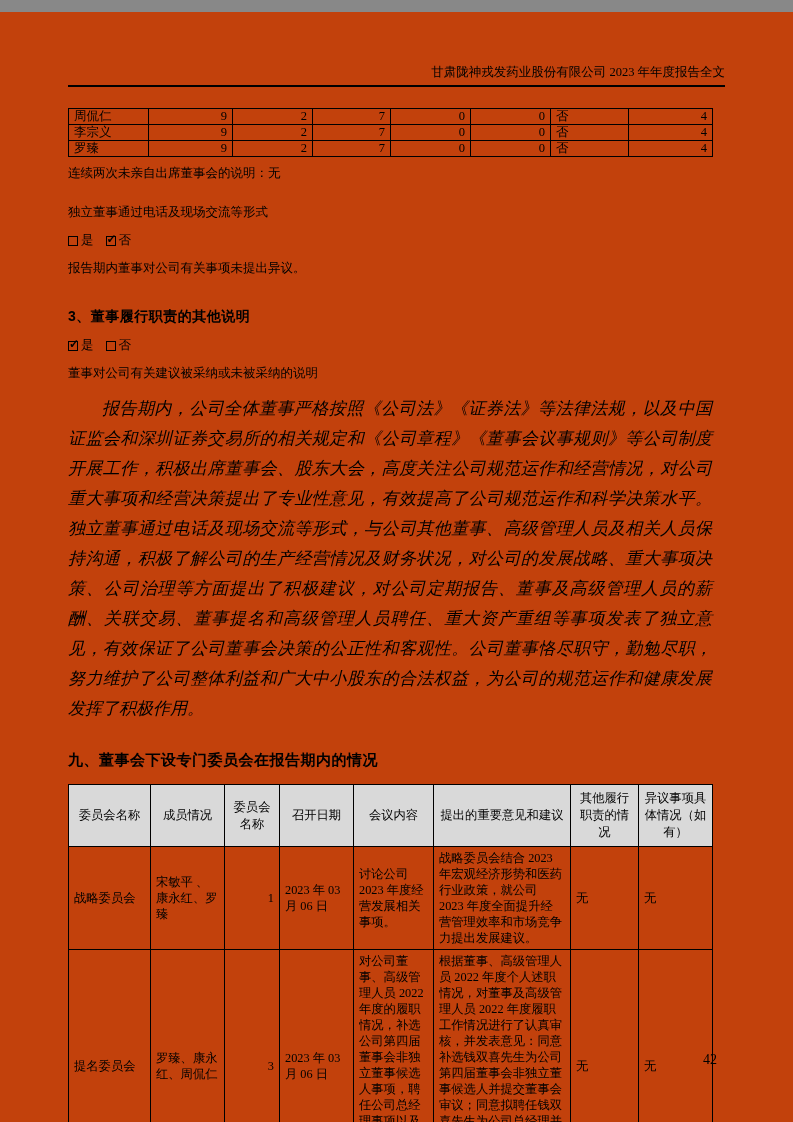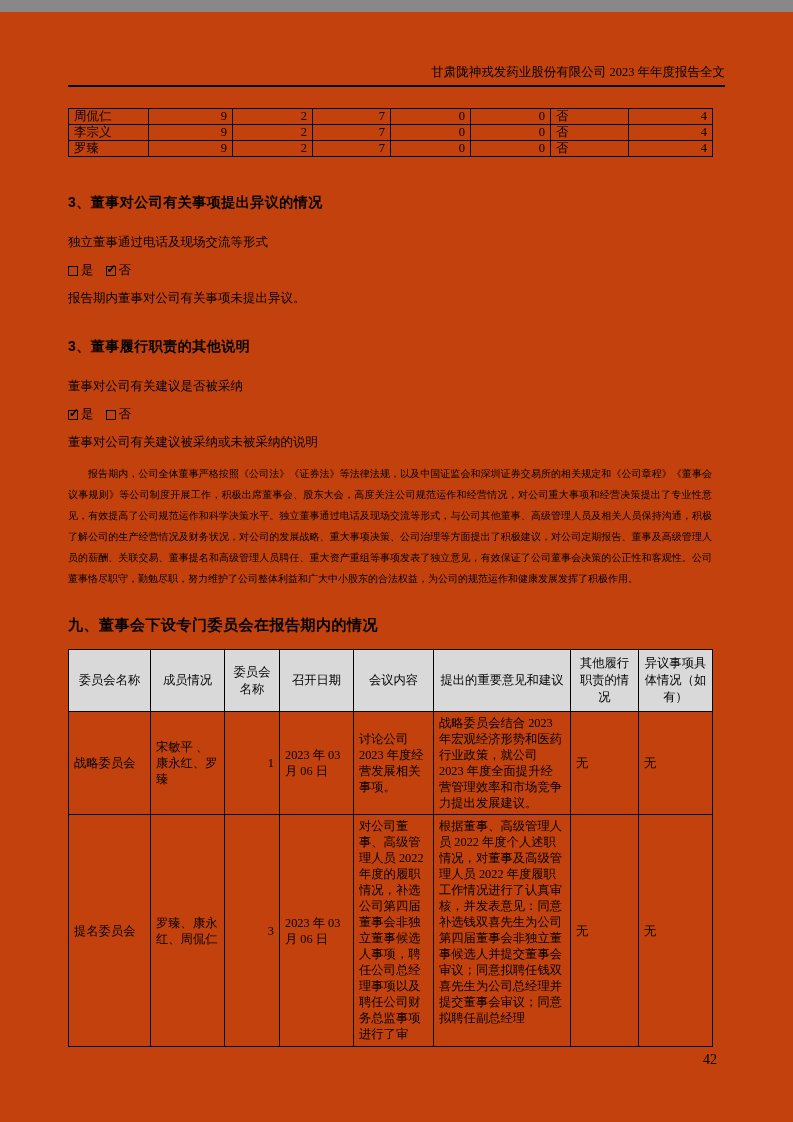--- a/index.html
+++ b/index.html
@@ -41,22 +41,22 @@
   .cb { display: inline-flex; align-items: center; gap: 3px; }
   .box { display: inline-block; width: 10px; height: 10px; border: 1.3px solid #000; position: relative; }
   .box.checked::after {
     content: "✓";
     position: absolute; left: 0px; top: -4px;
     font-size: 12px; font-weight: bold; line-height: 12px;
   }
 
   .body-par {
     margin-top: 12px; width: 644px;
-    font-size: 10px; line-height: 21px;
-    text-align: justify; text-indent: 2em;
+    font-size: 17px; line-height: 30px;
+    text-align: justify; text-indent: 2em; font-style: italic;
   }
 
   
   table.committee { border-collapse: collapse; table-layout: fixed; width: 644px; margin-top: 14px; font-size: 12.3px; }
   table.committee th, table.committee td { border: 1px solid #000; vertical-align: middle; }
   table.committee th {
     background: #d9d9d9; font-weight: normal; text-align: center;
     padding: 5px 3px; height: 60px; line-height: 17px;
   }
   table.committee td { padding: 3px 5px; line-height: 16px; text-align: left; }
@@ -112,37 +112,36 @@
           <td class="num">2</td>
           <td class="num">7</td>
           <td class="num">0</td>
           <td class="num">0</td>
           <td class="txt">否</td>
           <td class="num">4</td>
         </tr>
       </tbody>
     </table>
 
-
-    <h3 class="sec h3-3">3、董事对公司有关事项提出异议的情况</h3>
+    <div class="note-line">连续两次未亲自出席董事会的说明：无</div>
+
     <div class="plain mt22">独立董事通过电话及现场交流等形式</div>
     <div class="cb-row">
       <span class="cb">
         <span class="box"></span>
         <span>是</span>
       </span>
       <span class="cb">
         <span class="box checked"></span>
         <span>否</span>
       </span>
     </div>
     <div class="plain mt12">报告期内董事对公司有关事项未提出异议。</div>
 
     <h3 class="sec h3-4">3、董事履行职责的其他说明</h3>
-    <div class="plain mt22">董事对公司有关建议是否被采纳</div>
     <div class="cb-row">
       <span class="cb">
         <span class="box checked"></span>
         <span>是</span>
       </span>
       <span class="cb">
         <span class="box"></span>
         <span>否</span>
       </span>
     </div>

